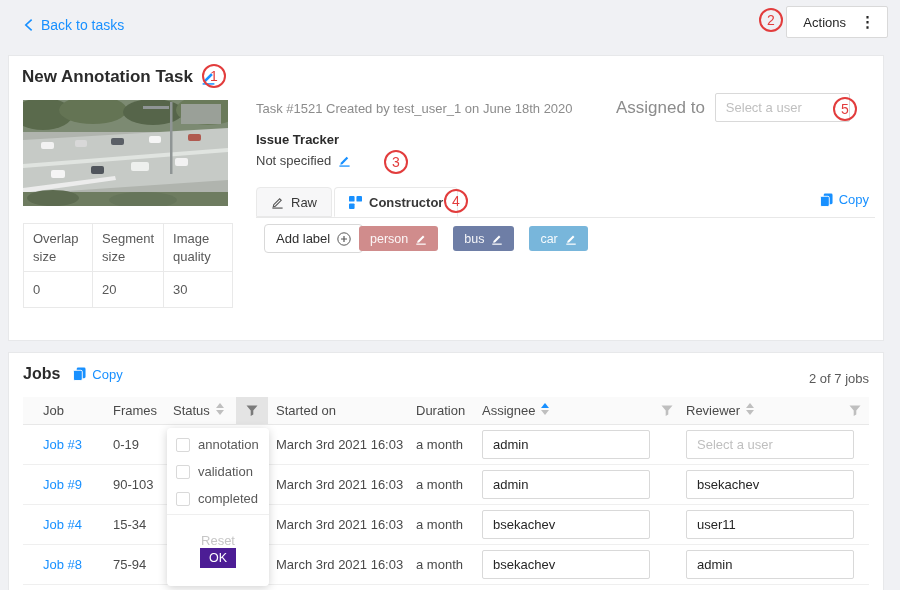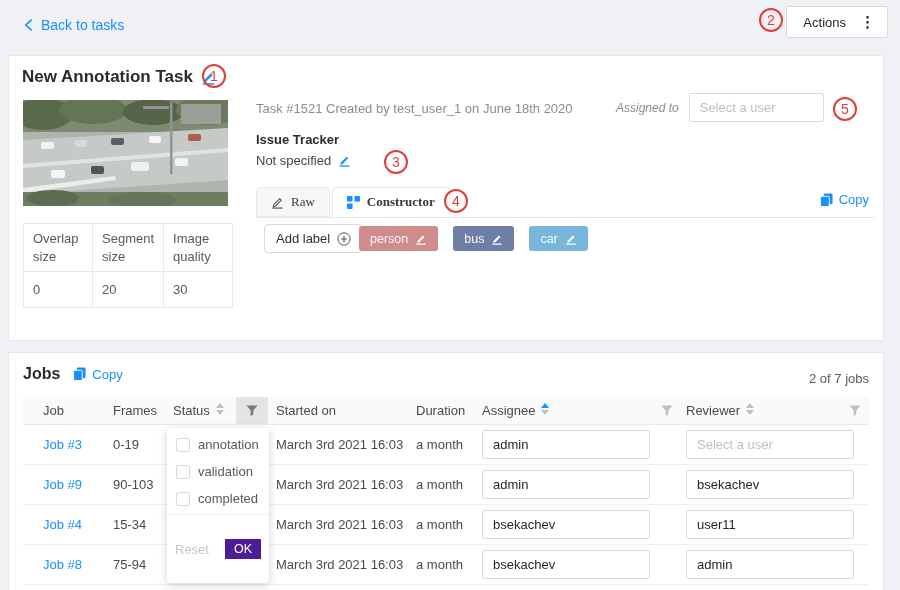--- a/index.html
+++ b/index.html
@@ -24,25 +24,25 @@
   
   .task-title { position:absolute; left:13px; top:11px; display:flex; align-items:center; gap:8px; font-size:17px; font-weight:600; color:#2b2b2b; }
   .thumb { position:absolute; left:14px; top:44px; width:205px; height:106px; overflow:hidden; }
   .params { position:absolute; left:14px; top:167px; border-collapse:collapse; }
   .params th, .params td { border:1px solid #e9e9e9; font-weight:400; text-align:left; font-size:13px; color:#595959; padding:6px 9px; width:69px; }
   .params th { line-height:1.35; }
   .params td { height:36px; }
 
   .task-meta { position:absolute; left:247px; top:45px; font-size:13px; color:#8c8c8c; }
   .assigned { position:absolute; left:607px; top:37px; display:flex; align-items:center; gap:10px; }
-  .assigned-label { color:#8c8c8c; font-size:12px;font-style:italic; }
+  .assigned-label { color:#8c8c8c; font-size:17px; }
   .tracker-label { position:absolute; left:247px; top:76px; font-size:13px; font-weight:700; color:#2b2b2b; }
   .tracker-value { position:absolute; left:247px; top:97px; display:flex; align-items:center; gap:7px; font-size:13px; color:#444; }
 
-  .tabbar { position:absolute; left:247px; top:132px; right:8px; height:30px; border-bottom:1px solid #e8e8e8; display:flex; align-items:flex-end;font-family:Liberation Serif, serif; }
+  .tabbar { position:absolute; left:247px; top:132px; right:8px; height:30px; border-bottom:1px solid #e8e8e8; display:flex; align-items:flex-end; }
   .tab { height:30px; display:flex; align-items:center; gap:7px; padding:0 14px; font-size:13px; color:#383838; border:1px solid #e9e9e9; border-radius:4px 4px 0 0; background:#f7f7f8; cursor:pointer; margin-right:2px; }
   .tab.active { background:#fff; border-bottom:1px solid #fff; font-weight:600; }
   .copy-link { display:flex; align-items:center; gap:6px; color:#1890ff; font-size:13px; cursor:pointer; }
   .tab-copy { position:absolute; right:14px; top:136px; }
 
   .add-label-btn { position:absolute; left:255px; top:168px; height:29px; display:flex; align-items:center; gap:7px; padding:0 11px; background:#fff; border:1px solid #d9d9d9; border-radius:4px; font-size:13px; color:#2f2f2f; cursor:pointer; font-family:"Liberation Sans",sans-serif; }
   .tags { position:absolute; left:350px; top:170px; display:flex; gap:15px; }
   .tag { height:25px; display:inline-flex; align-items:center; gap:7px; padding:0 11px; border-radius:3px; color:rgba(255,255,255,.93); font-size:12.5px; cursor:pointer; }
 
   
@@ -74,21 +74,21 @@
   .car-dn { width:0; height:0; border-left:4px solid transparent; border-right:4px solid transparent; border-top:5px solid #bfbfbf; }
   .car-up.on { border-bottom-color:#1890ff; }
   .funnel { color:#bfbfbf; display:flex; cursor:pointer; }
   .funnel.dark { color:#7a7a7a; }
   .row-in { width:168px; }
 
   
   .fdrop { position:absolute; left:167px; top:428px; width:102px; background:#fff; border-radius:4px; box-shadow:0 2px 10px rgba(0,0,0,.18); z-index:8; padding-top:3px; }
   .fitem { display:flex; align-items:center; gap:8px; padding:6px 9px; font-size:13px; color:#595959; cursor:pointer; }
   .cbox { width:14px; height:14px; border:1px solid #d9d9d9; border-radius:2px; background:#fff; flex:0 0 auto; }
-  .ffoot { margin-top:2px; border-top:1px solid #efefef; display:flex; justify-content:space-between; align-items:center; padding:24px 8px; }
+  .ffoot { margin-top:2px; border-top:1px solid #efefef; display:flex; justify-content:space-between; align-items:center; padding:18px 8px;flex-direction:column; }
   .reset { color:#c6c6c6; font-size:13px; cursor:default; }
   .okbtn { background:#4c1d95; border:none; color:#fff; font-size:12.5px; padding:3px 9px; border-radius:0; cursor:pointer; font-family:"Liberation Sans",sans-serif; }
 </style>
 </head>
 <body>
 
 <div class="page">
 
   <div class="back-link">
     <svg width="9" height="14" viewBox="0 0 10 14">

